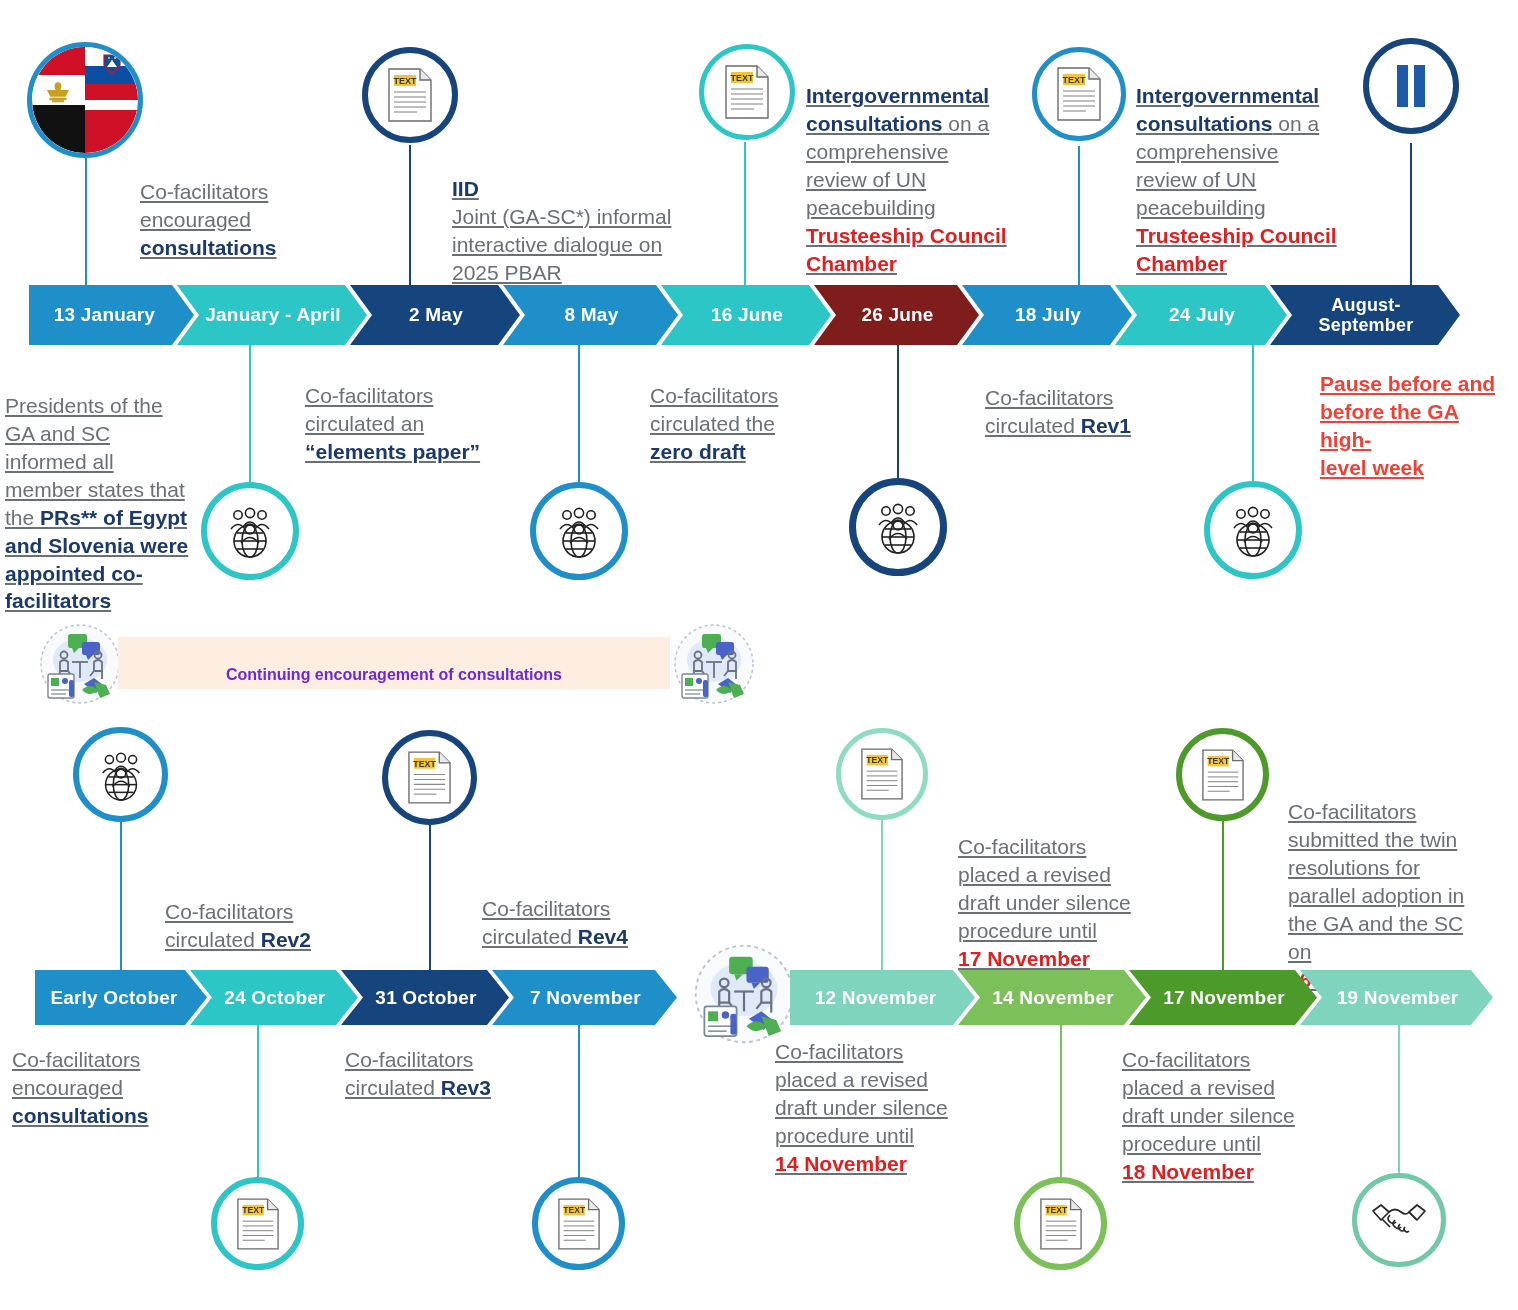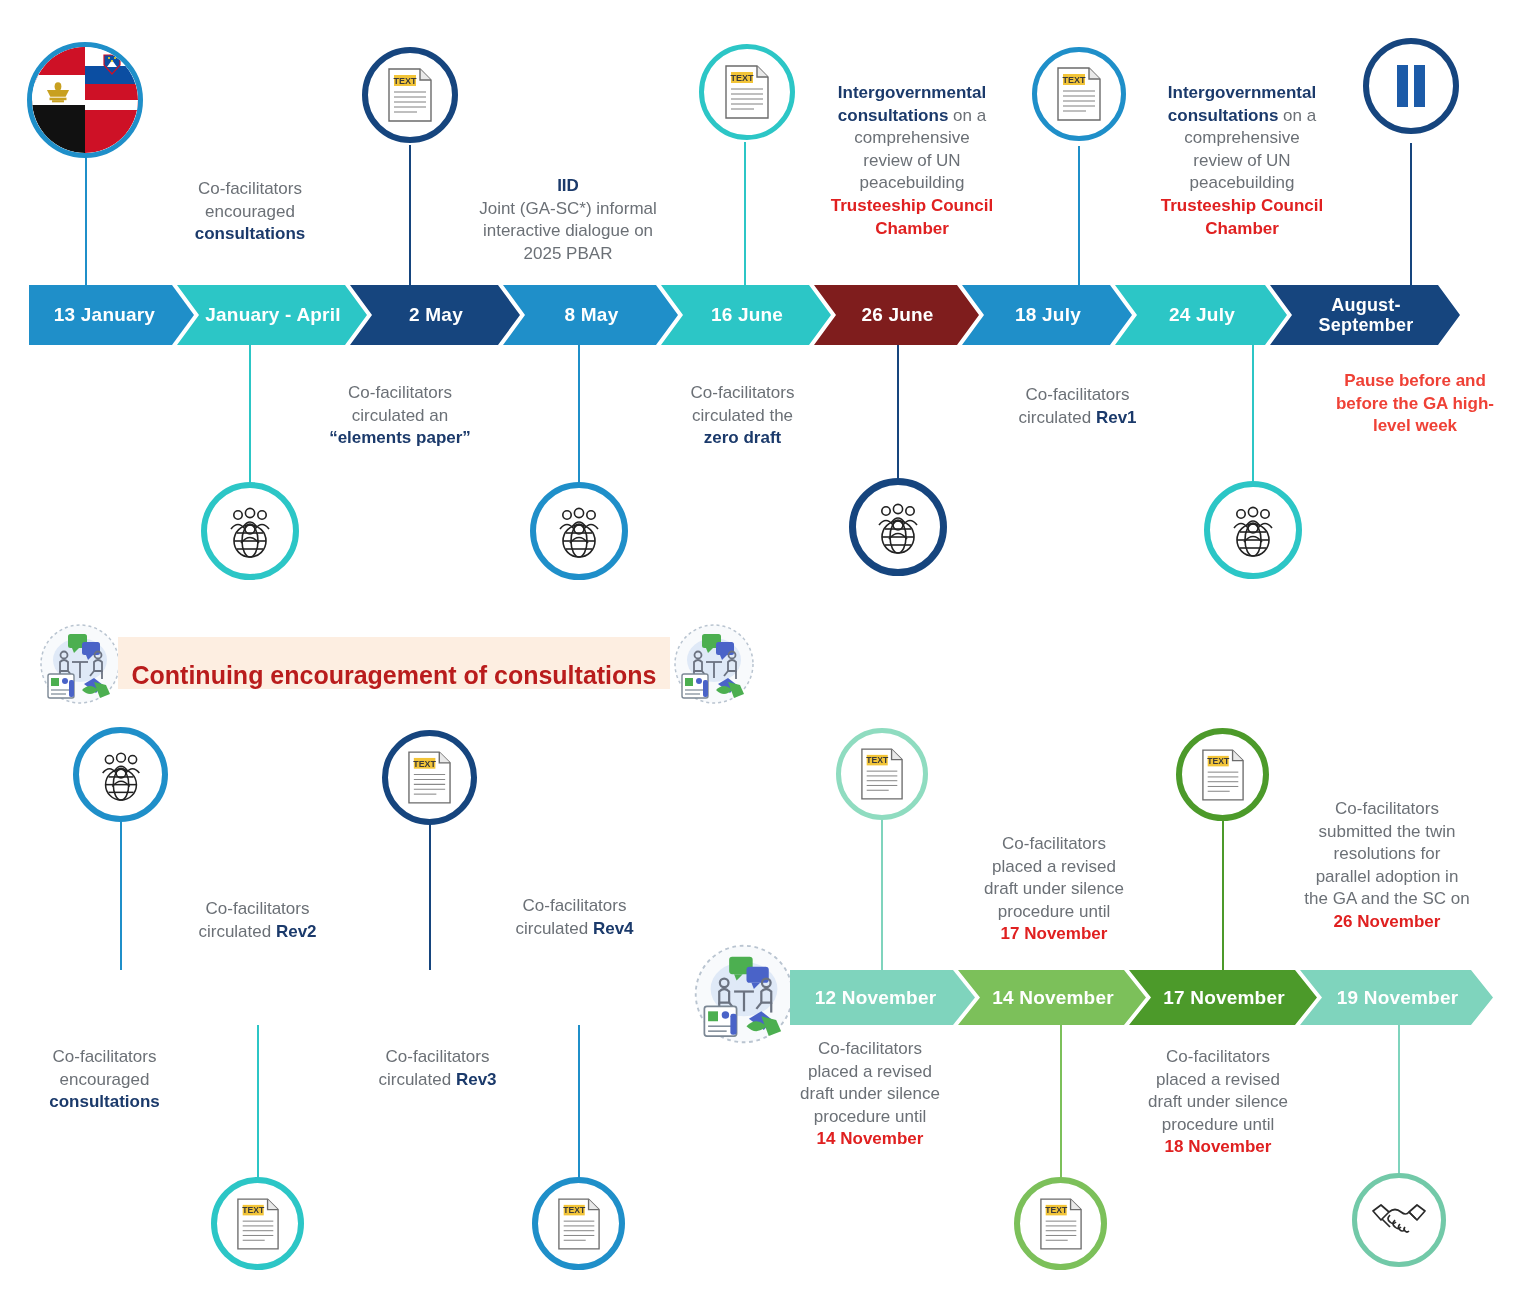--- a/index.html
+++ b/index.html
@@ -46,37 +46,37 @@
   }
   .chev:not(:first-child){
     clip-path:polygon(0 0, calc(100% - 22px) 0, 100% 50%, calc(100% - 22px) 100%, 0 100%, 22px 50%);
     padding-left:16px;padding-right:14px;
   }
   .chev span{position:relative;z-index:2;}
 
   
   .note{
     position:absolute;
-    text-align:center;
-    font-size:17px;
+    font-size:21px;
     line-height:1.33;
     color:#6b7076;
+    text-decoration:underline;
   }
   .note b{color:#1b3a6b;font-weight:bold;}
   .note .red{color:#e02020;font-weight:bold;}
   .note.allred{color:#ef4136;font-weight:bold;}
 
   
   .banner{
     position:absolute;
     background:#fdeee1;
     display:flex;align-items:center;justify-content:center;
   }
   .banner-text{
-    color:#b91c1c;font-weight:bold;font-size:25px;margin-top:24px;
+    color:#6d28d9;font-weight:bold;font-size:16px;margin-top:24px;
   }
 
   .illus{position:absolute;}
 </style>
 </head>
 <body>
 
 <div class="canvas">
 
   <div class="conn" style="left:85px;top:150px;height:135px;background:#1f8fc9;"></div>
@@ -321,20 +321,30 @@
     </div>
     <div class="chev" style="background:#2cc6c6;width:172px;">
       <span>24 July</span>
     </div>
     <div class="chev" style="background:#16457e;width:190px;white-space:pre-line;font-size:18px;">
       <span>August-
 September</span>
     </div>
   </div>
 
+  <div class="note" style="left:5px;top:392px;width:185px;">
+    <span>Presidents of the</span><br>
+    <span>GA and SC</span><br>
+    <span>informed all</span><br>
+    <span>member states that</span><br>
+    <span>the </span><b>PRs** of Egypt</b><br>
+    <b>and Slovenia were</b><br>
+    <b>appointed co-</b><br>
+    <b>facilitators</b>
+  </div>
 
   <div class="note" style="left:305px;top:382px;width:190px;">
     <span>Co-facilitators</span><br>
     <span>circulated an</span><br>
     <b>“elements paper”</b>
   </div>
 
   <div class="note" style="left:650px;top:382px;width:185px;">
     <span>Co-facilitators</span><br>
     <span>circulated the</span><br>
@@ -619,20 +629,34 @@
 
   <div class="note" style="left:1288px;top:798px;width:198px;">
     <span>Co-facilitators</span><br>
     <span>submitted the twin</span><br>
     <span>resolutions for</span><br>
     <span>parallel adoption in</span><br>
     <span>the GA and the SC on</span><br>
     <span class="red">26 November</span>
   </div>
 
+  <div class="timeline" style="left:35px;top:970px;width:660px;height:55px;">
+    <div class="chev" style="background:#1f8fc9;width:172px;">
+      <span>Early October</span>
+    </div>
+    <div class="chev" style="background:#2cc6c6;width:168px;">
+      <span>24 October</span>
+    </div>
+    <div class="chev" style="background:#16457e;width:168px;">
+      <span>31 October</span>
+    </div>
+    <div class="chev" style="background:#1f8fc9;width:185px;">
+      <span>7 November</span>
+    </div>
+  </div>
 
   <div class="timeline" style="left:790px;top:970px;width:720px;height:55px;">
     <div class="chev" style="background:#7fd4bd;width:185px;">
       <span>12 November</span>
     </div>
     <div class="chev" style="background:#7cc05a;width:188px;">
       <span>14 November</span>
     </div>
     <div class="chev" style="background:#4c9a2a;width:188px;">
       <span>17 November</span>

